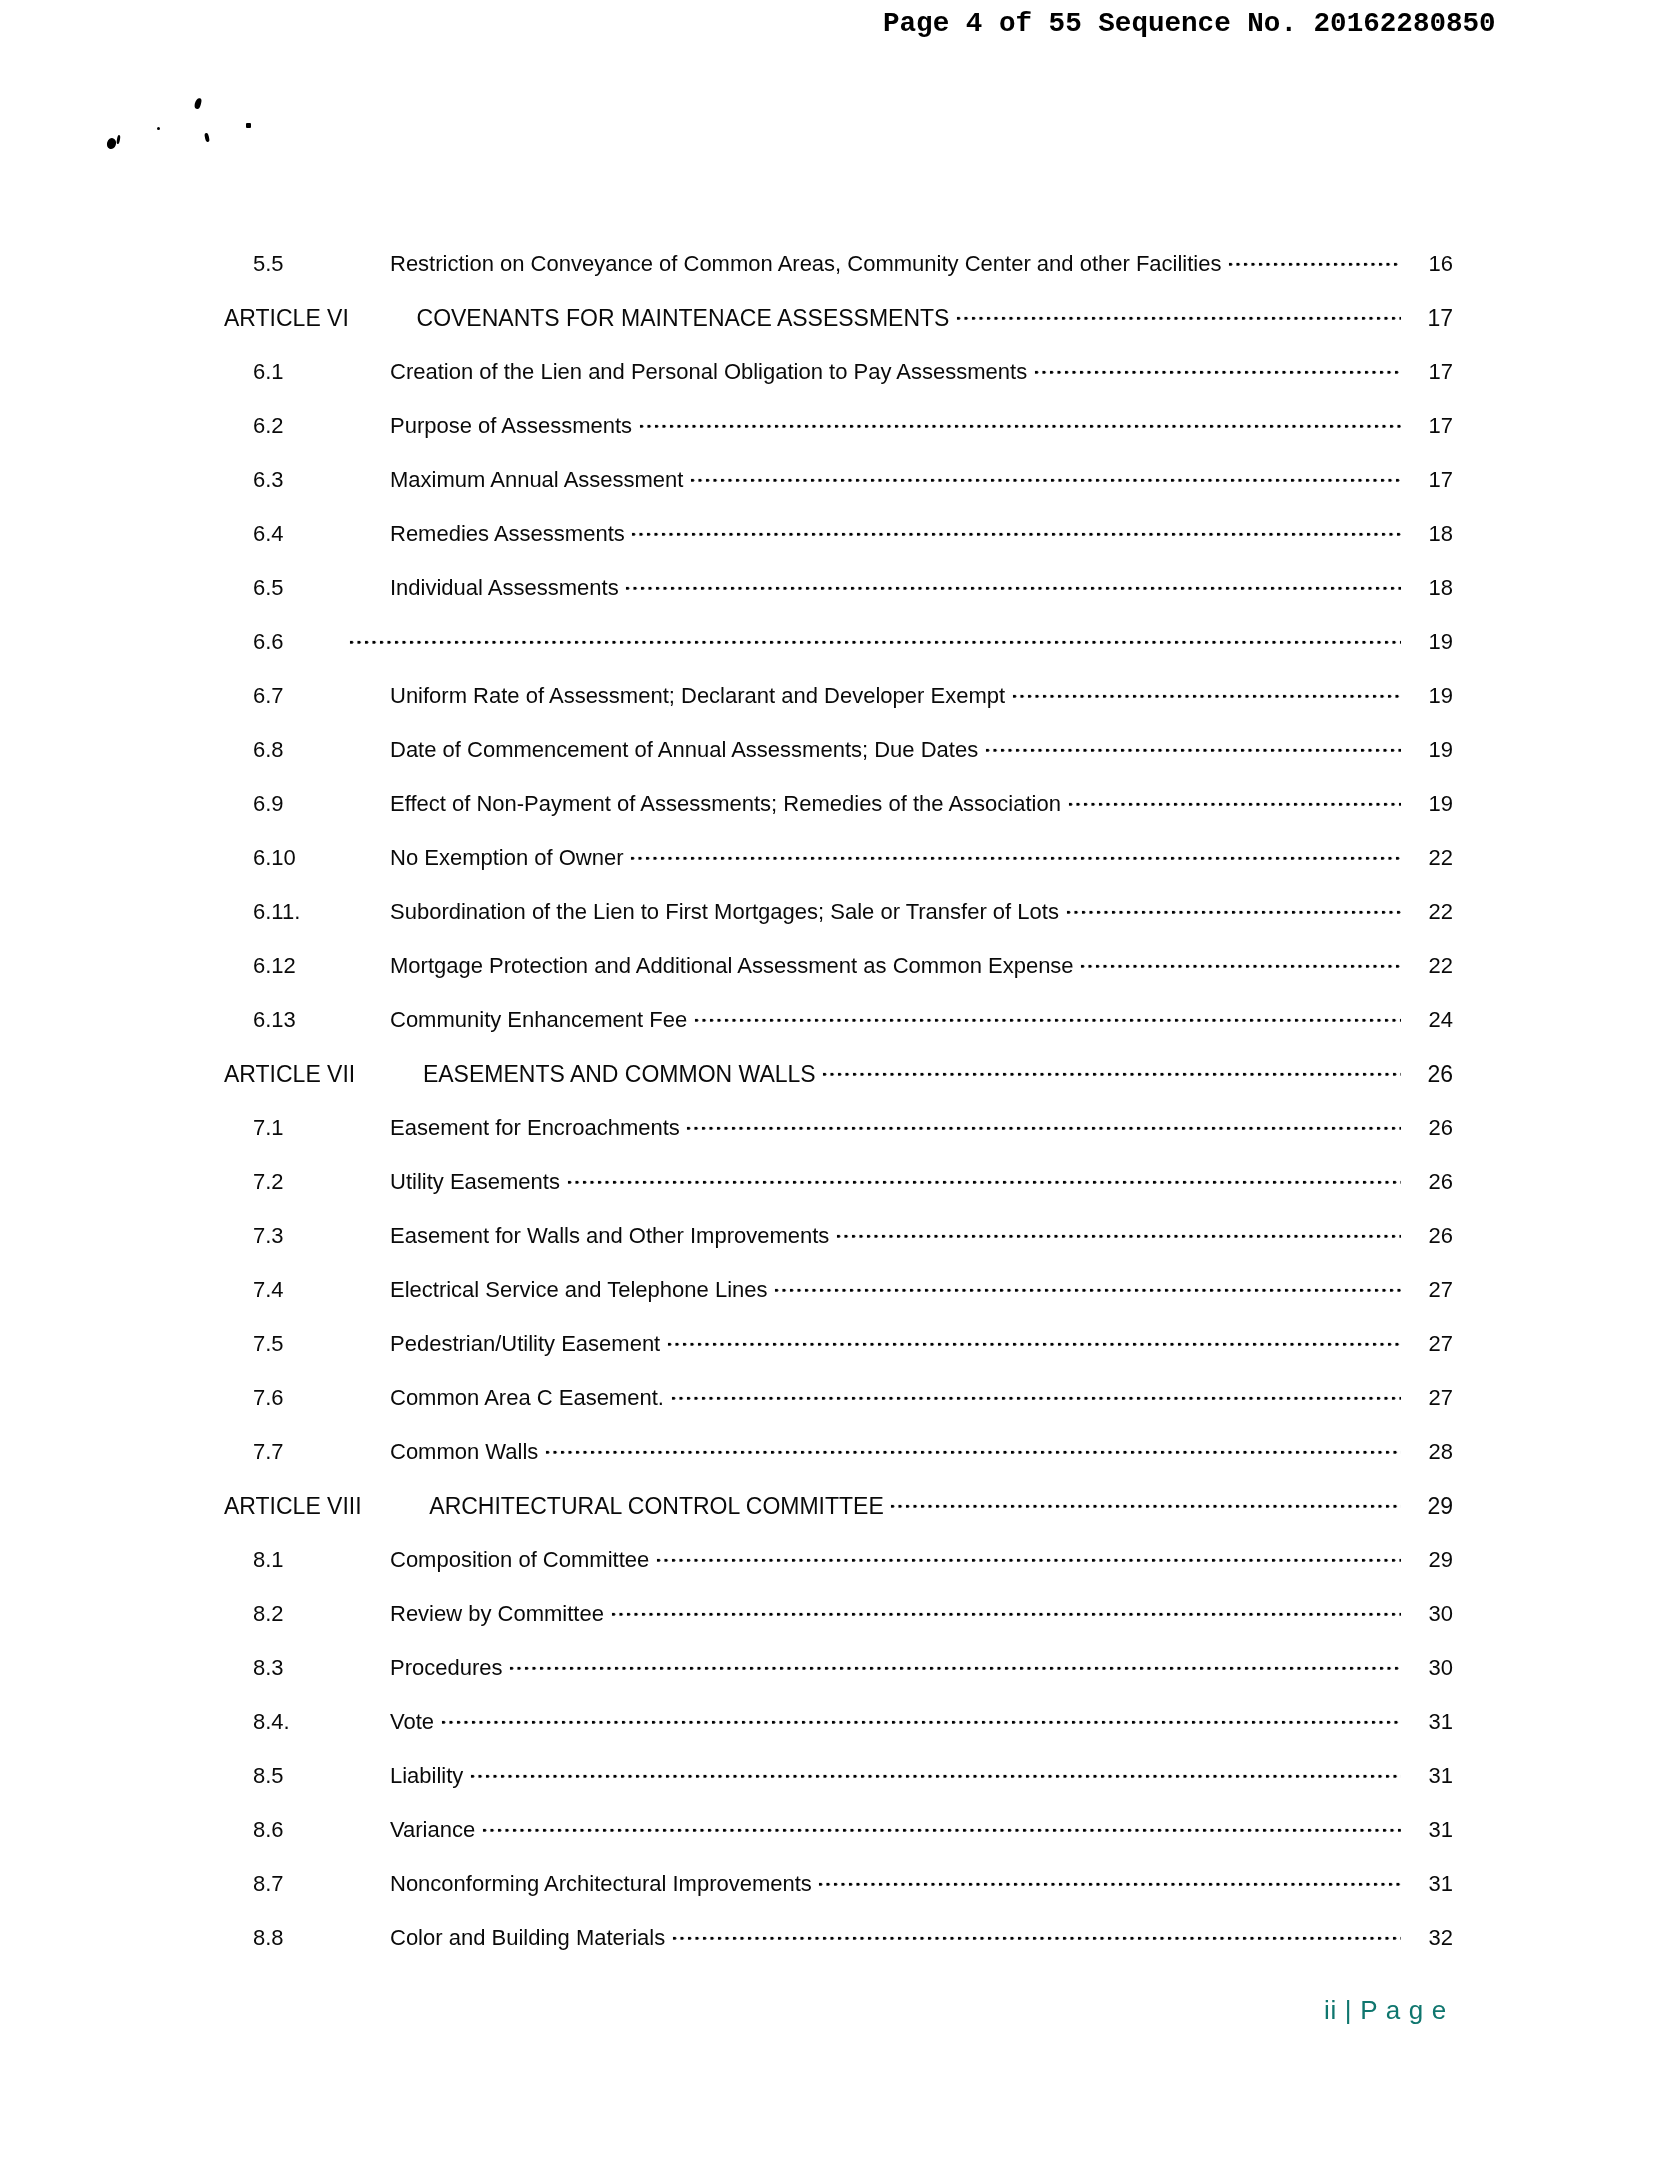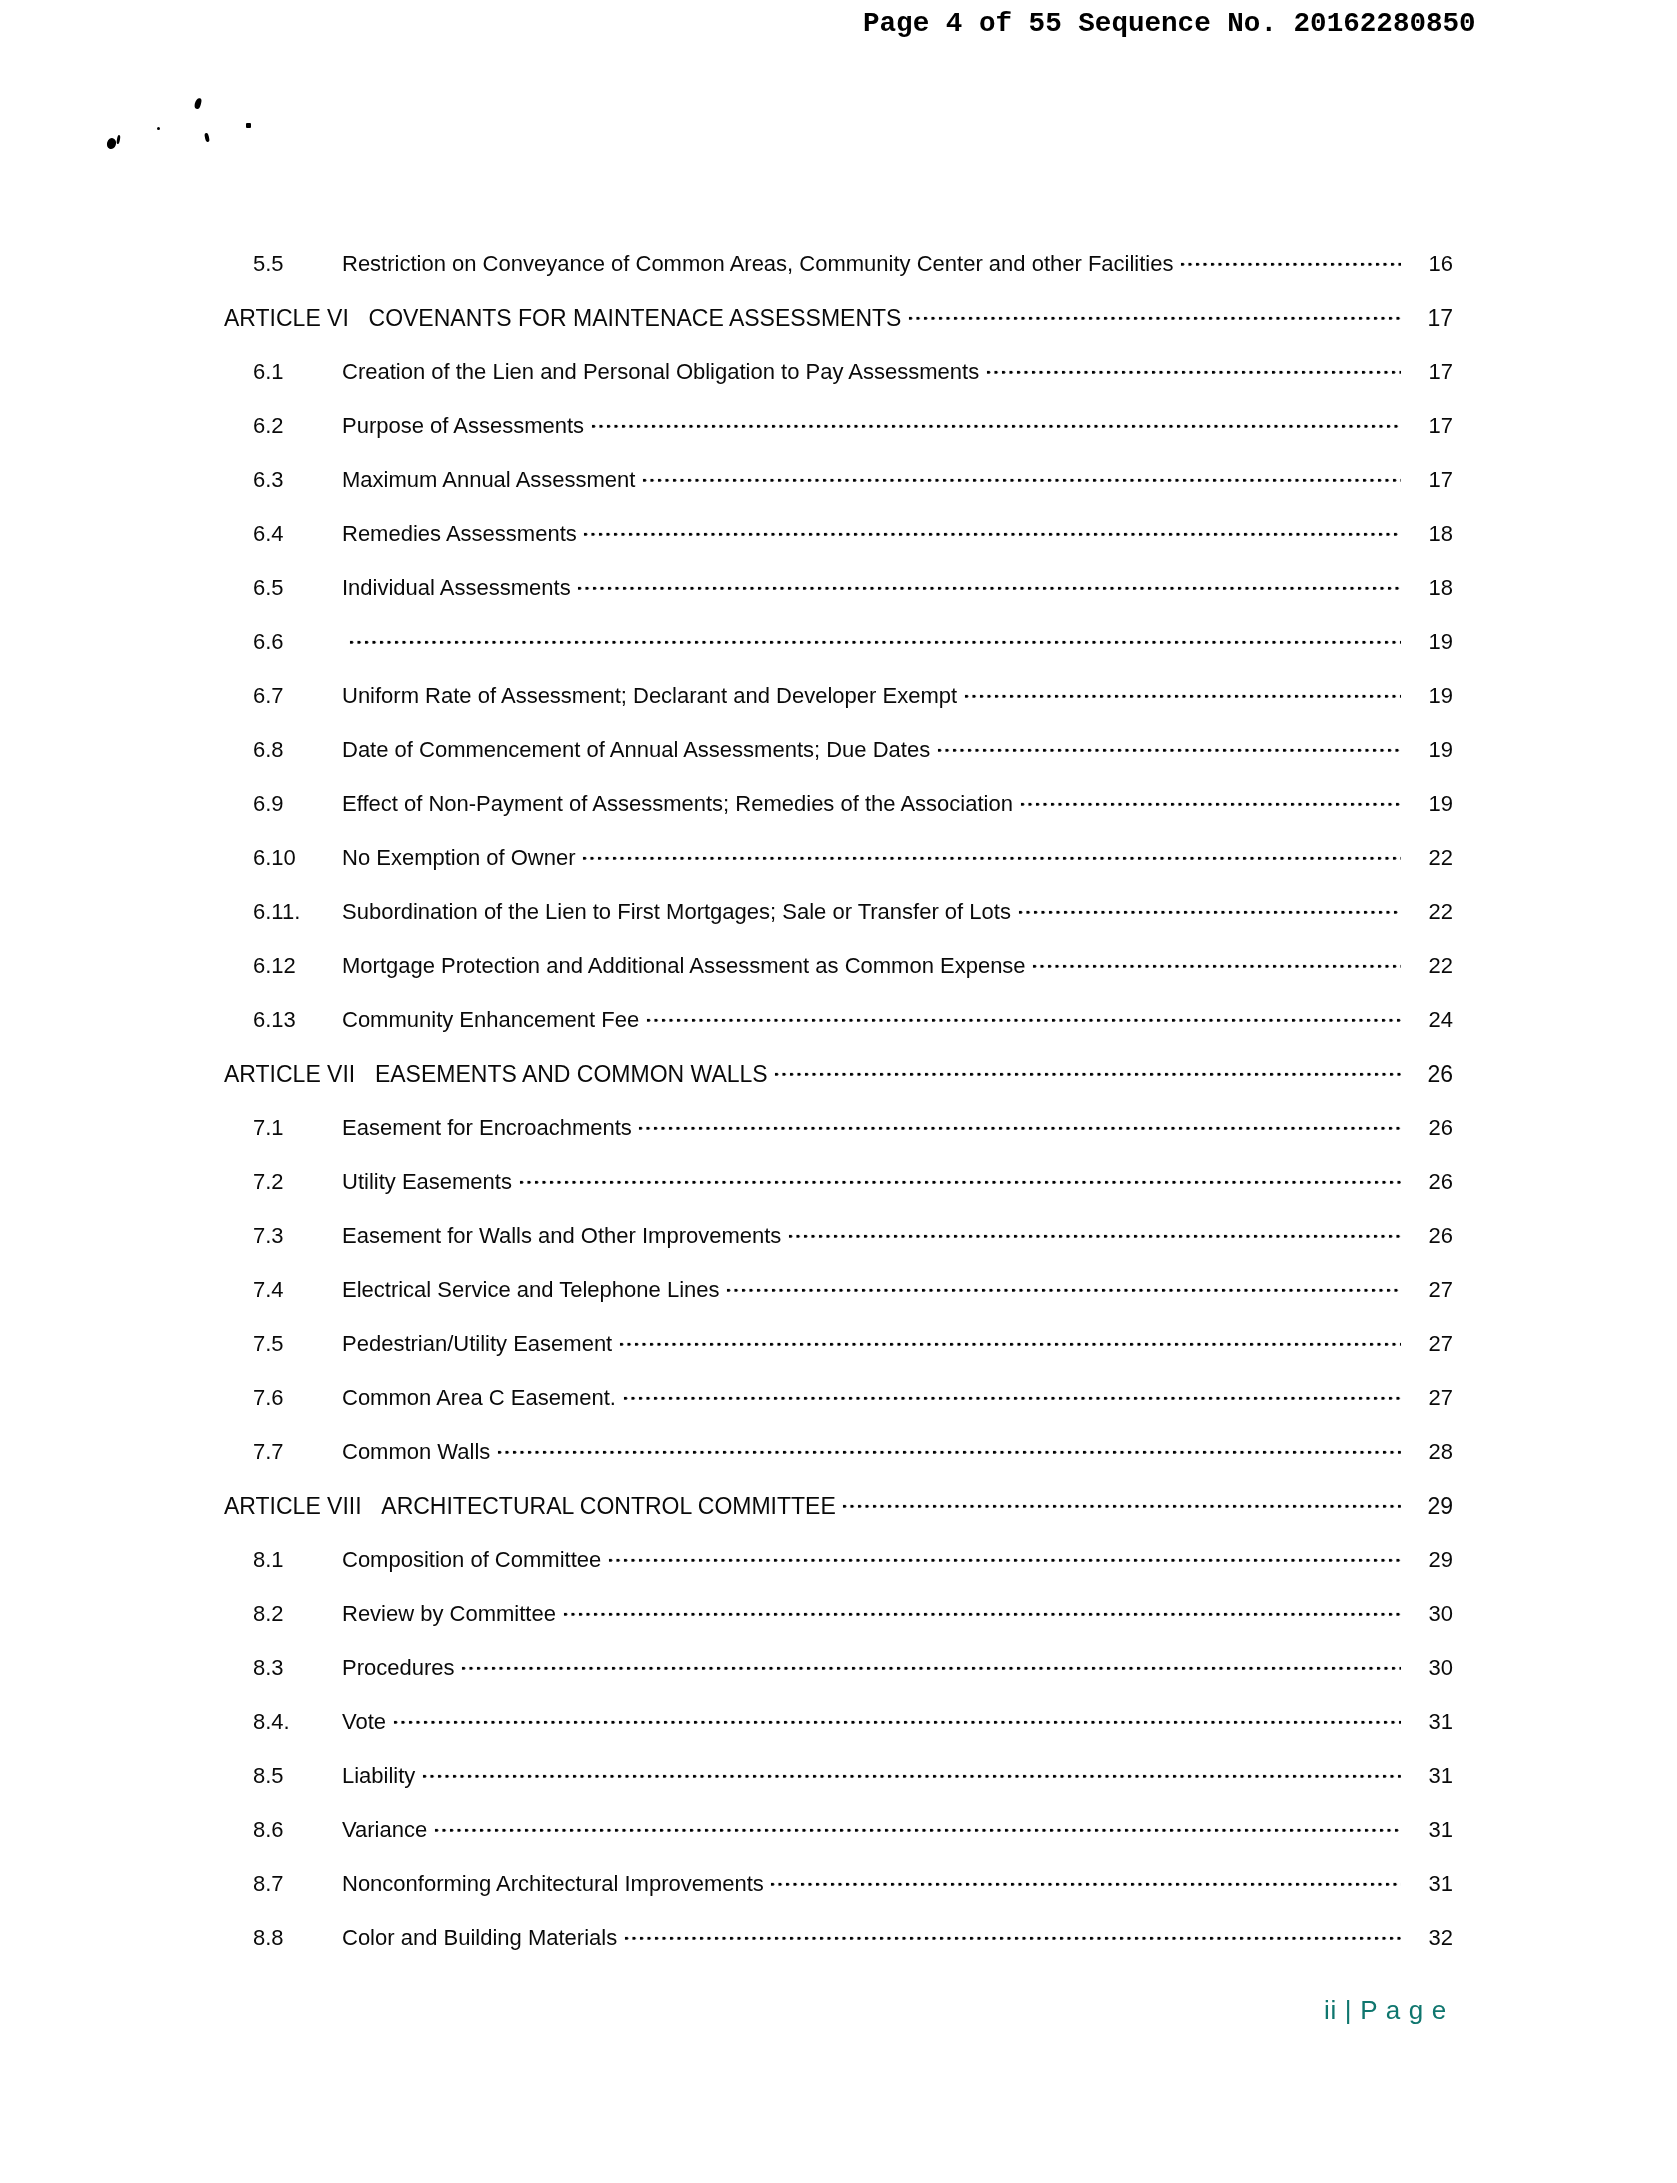--- a/index.html
+++ b/index.html
@@ -14,21 +14,21 @@
     background: #ffffff;
     color: #0a0a0a;
     font-family: "Liberation Sans", sans-serif;
     overflow: hidden;
   }
 
   
   .doc-header {
     position: absolute;
     top: 7.9px;
-    left: 863px;
+    left: 883px;
     font-family: "Liberation Mono", "DejaVu Sans Mono", monospace;
     font-size: 27.6px;
     font-weight: 700;
     white-space: pre;
     color: #000;
   }
 
   
   .toc {
     position: absolute;
@@ -54,20 +54,21 @@
     white-space: nowrap;
   }
   .toc-article-label {
     flex: 0 0 auto;
     margin-right: 19.7px;
     white-space: nowrap;
   }
   .toc-title {
     flex: 0 1 auto;
     white-space: nowrap;
+    margin-left: 48px;
   }
   .toc-leader {
     flex: 1 1 0;
     min-width: 19.7px;
     height: 6.6px;
     margin: 0 5.2px 0 6.6px;
     background-image: radial-gradient(circle at 2.6px 3.3px, #000 1.5px, transparent 1.9px);
     background-size: 7.5px 6.6px;
     background-repeat: repeat-x;
   }

